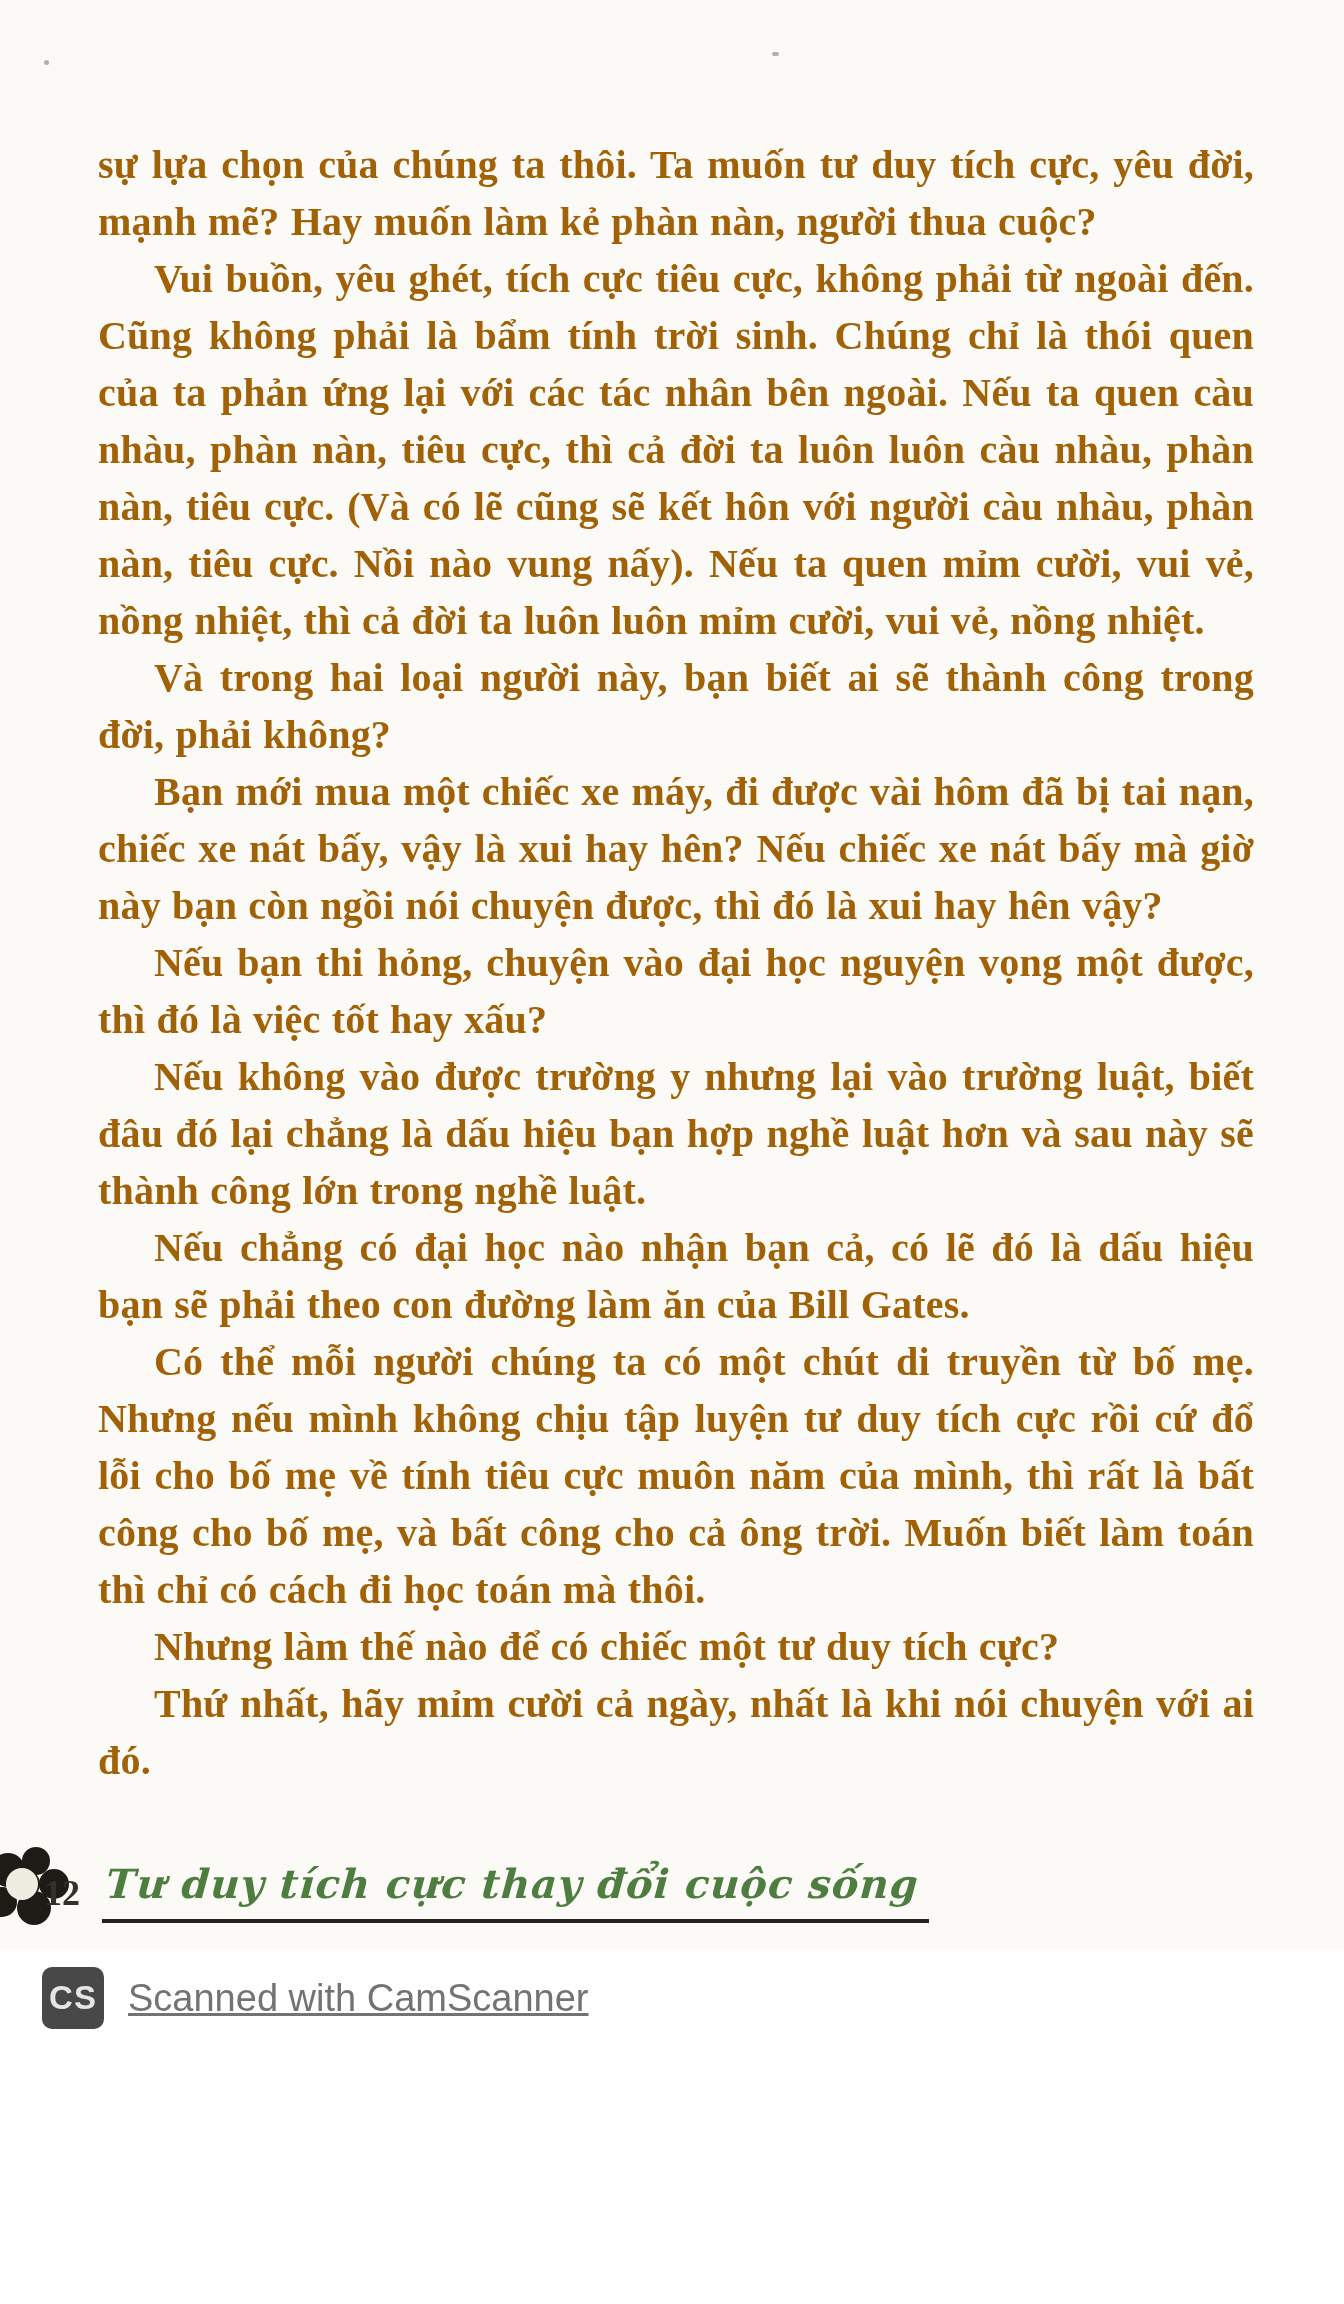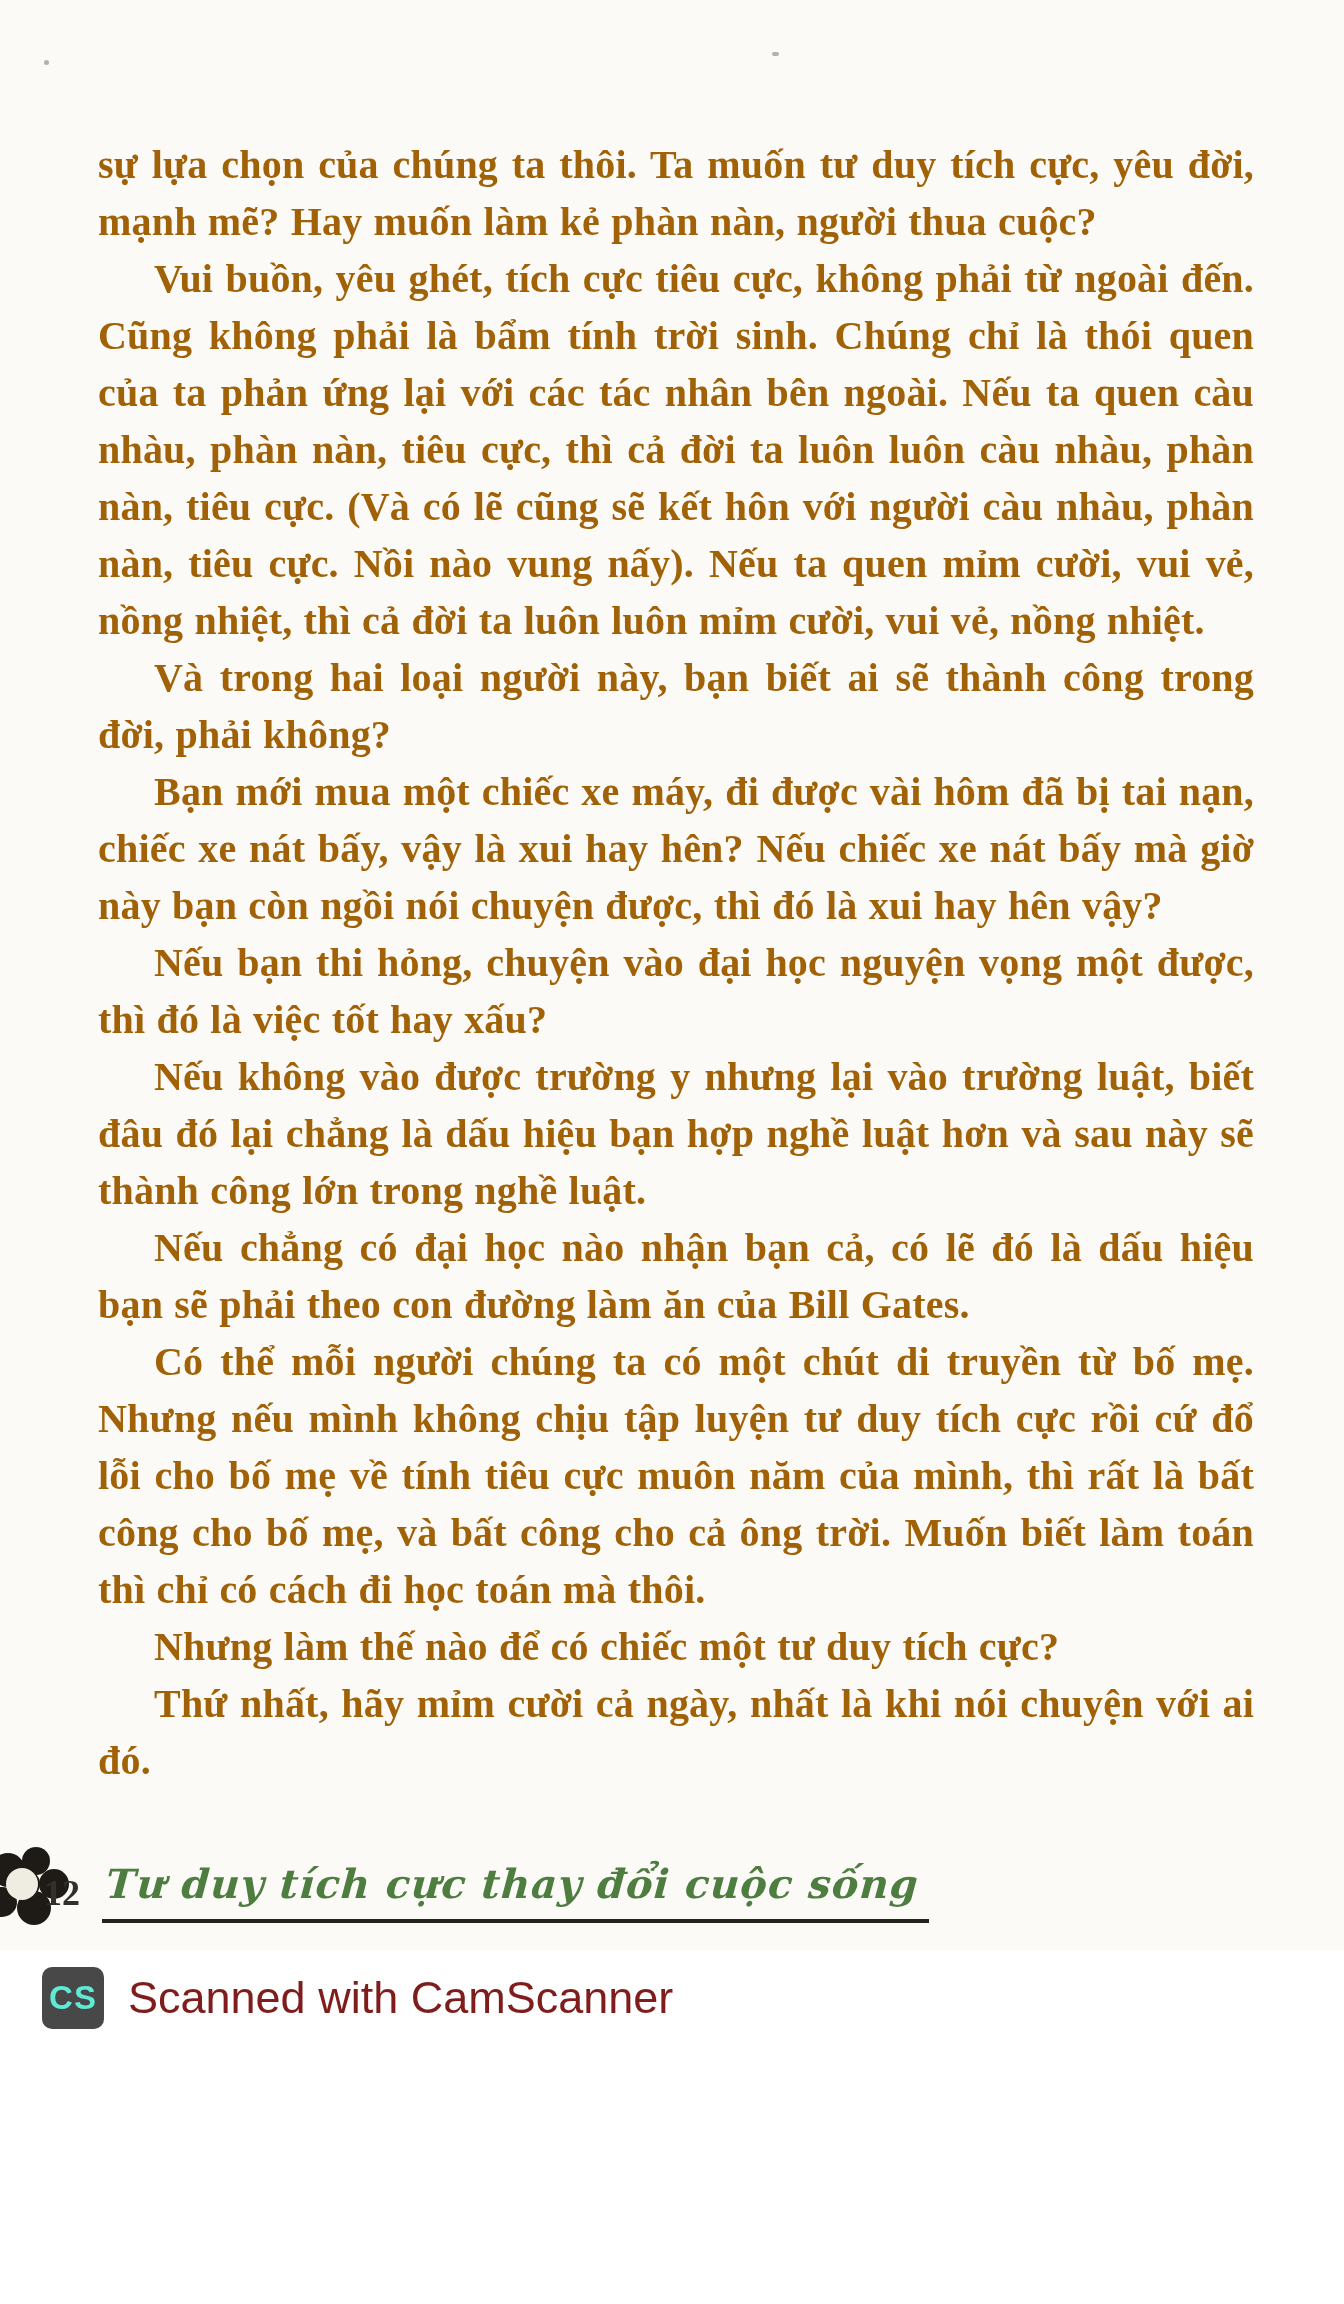--- a/index.html
+++ b/index.html
@@ -70,32 +70,33 @@
   }
   .scan-bar {
     height: 96px; width: 100%;
     display: flex; align-items: center;
   }
   .cs-logo {
     width: 62px; height: 62px;
     margin-left: 42px;
     background: #484848;
     border-radius: 10px;
-    color: #5eead4;
+    color: #e5e5e5;
     font-family: "Liberation Sans", sans-serif;
     font-weight: 700;
     font-size: 33px;
     display: flex; align-items: center; justify-content: center;
     letter-spacing: 1px;
   }
   .scan-label {
     margin-left: 24px;
     font-family: "Liberation Sans", sans-serif;
-    font-size: 45px;
-    color: #7f1d1d;
+    font-size: 38px;
+    color: #737373;
+    text-decoration: underline;
   }
 </style>
 </head>
 <body>
 
 <div class="page">
 
   <span class="speck a"></span>
   <span class="speck b"></span>
 

